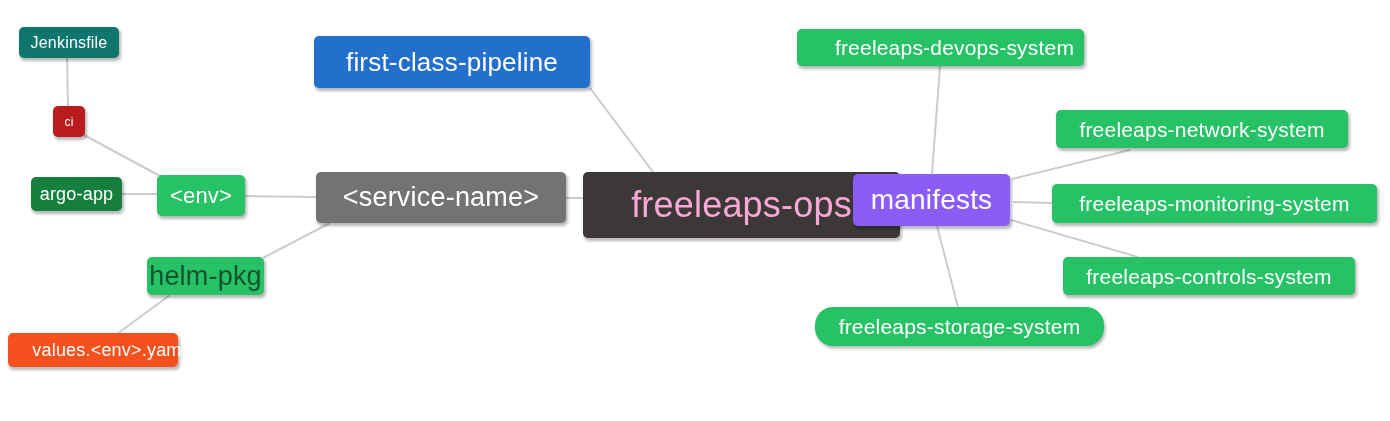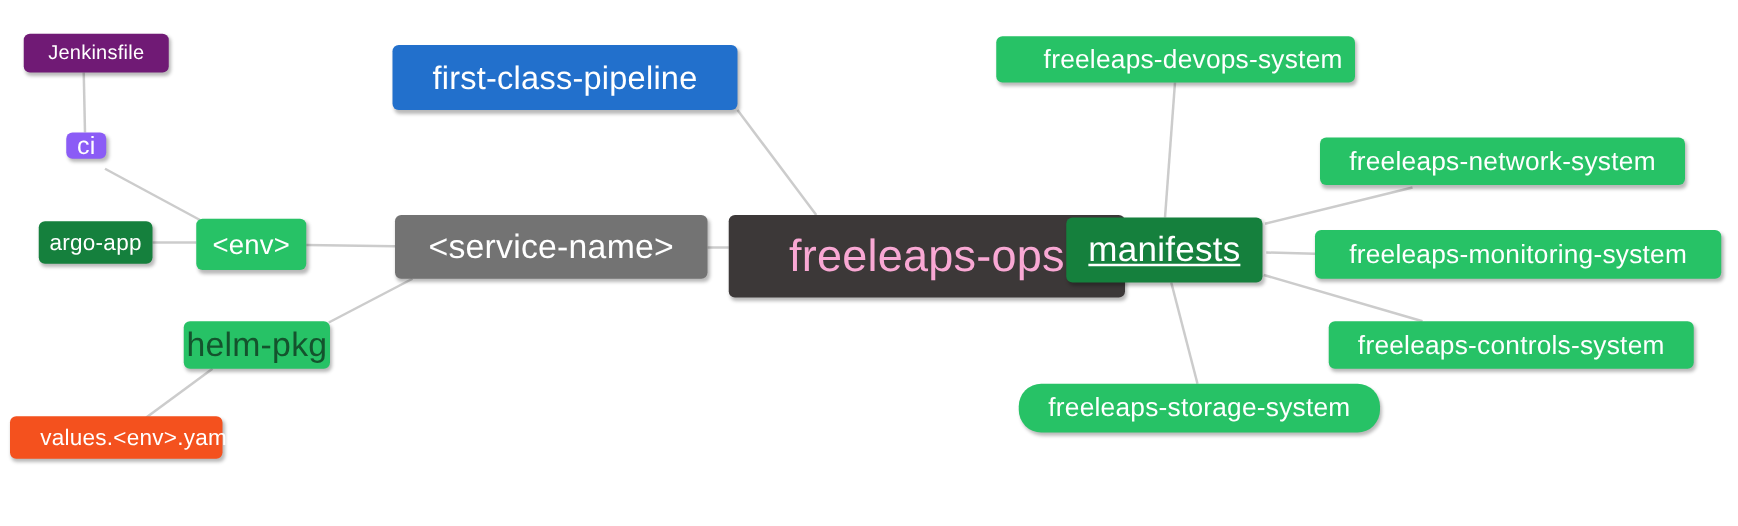--- a/index.html
+++ b/index.html
@@ -57,28 +57,28 @@
       <line x1="590" y1="88" x2="653" y2="172" stroke="#CCCCCC"></line>
       <line x1="566" y1="198" x2="583" y2="198" stroke="#CCCCCC"></line>
       <line x1="846" y1="201" x2="853" y2="201" stroke="#CCCCCC"></line>
       <line x1="940" y1="66" x2="932" y2="174" stroke="#CCCCCC"></line>
       <line x1="1012" y1="179" x2="1130" y2="150" stroke="#CCCCCC"></line>
       <line x1="1013" y1="202" x2="1052" y2="203" stroke="#CCCCCC"></line>
       <line x1="1011" y1="220" x2="1138" y2="257" stroke="#CCCCCC"></line>
       <line x1="937" y1="226" x2="958" y2="307" stroke="#CCCCCC"></line>
     </svg>
 
-<div class="node" style="left: 19px; top: 27px; width: 116px; height: 31px; font-size: 16px; background: #701a75; color: rgb(255, 255, 255);">Jenkinsfile</div>
-    <div class="node" style="left: 53px; top: 106px; width: 32px; height: 21px; font-size: 20px; background: #8b5cf6; color: rgb(255, 255, 255);">ci</div>
+<div class="node" style="left: 19px; top: 27px; width: 100px; height: 31px; font-size: 16px; background: #0f766e; color: rgb(255, 255, 255);">Jenkinsfile</div>
+    <div class="node" style="left: 53px; top: 106px; width: 32px; height: 31px; font-size: 12px; background: #b91c1c; color: rgb(255, 255, 255);">ci</div>
     <div class="node" style="left: 31px; top: 177px; width: 91px; height: 34px; font-size: 18px; background: #15803d; color: rgb(255, 255, 255);">argo-app</div>
     <div class="node" style="left: 157px; top: 175px; width: 88px; height: 41px; font-size: 22px; background: rgb(39, 194, 102); color: rgb(255, 255, 255);">&lt;env&gt;</div>
     <div class="node" style="left: 147px; top: 257px; width: 117px; height: 38px; font-size: 27px; background: rgb(39, 194, 102); color: #14532d;">helm-pkg</div>
     <div class="node" style="left: 8px; top: 333px; width: 170px; height: 34px; font-size: 18px; background: rgb(244, 81, 30); color: rgb(255, 255, 255); padding-left: 32px;">values.&lt;env&gt;.yaml</div>
     <div class="node" style="left: 314px; top: 36px; width: 276px; height: 52px; font-size: 26px; background: rgb(34, 112, 204); color: rgb(255, 255, 255);">first-class-pipeline</div>
     <div class="node" style="left: 316px; top: 172px; width: 250px; height: 51px; font-size: 27px; background: #737373; color: rgb(255, 255, 255);">&lt;service-name&gt;</div>
     <div class="node" style="left: 583px; top: 172px; width: 317px; height: 66px; font-size: 36px; background: rgb(60, 56, 56); color: #f9a8d4;">freeleaps-ops</div>
-    <div class="node" style="left: 853px; top: 174px; width: 157px; height: 52px; font-size: 28px; background: #15803d; color: rgb(255, 255, 255); text-decoration: underline;">manifests</div>
+    <div class="node" style="left: 853px; top: 174px; width: 157px; height: 52px; font-size: 28px; background: #8b5cf6; color: rgb(255, 255, 255);">manifests</div>
     <div class="node" style="left: 797px; top: 29px; width: 287px; height: 37px; font-size: 21px; background: rgb(39, 194, 102); color: rgb(255, 255, 255); padding-left: 28px;">freeleaps-devops-system</div>
     <div class="node" style="left: 1056px; top: 110px; width: 292px; height: 38px; font-size: 21px; background: rgb(39, 194, 102); color: rgb(255, 255, 255);">freeleaps-network-system</div>
     <div class="node" style="left: 1052px; top: 184px; width: 325px; height: 39px; font-size: 21px; background: rgb(39, 194, 102); color: rgb(255, 255, 255);">freeleaps-monitoring-system</div>
     <div class="node" style="left: 1063px; top: 257px; width: 292px; height: 38px; font-size: 21px; background: rgb(39, 194, 102); color: rgb(255, 255, 255);">freeleaps-controls-system</div>
     <div class="node" style="left: 815px; top: 307px; width: 289px; height: 39px; font-size: 21px; background: rgb(39, 194, 102); color: rgb(255, 255, 255); border-radius: 18px;">freeleaps-storage-system</div>
   </div>
 
 </body></html>

